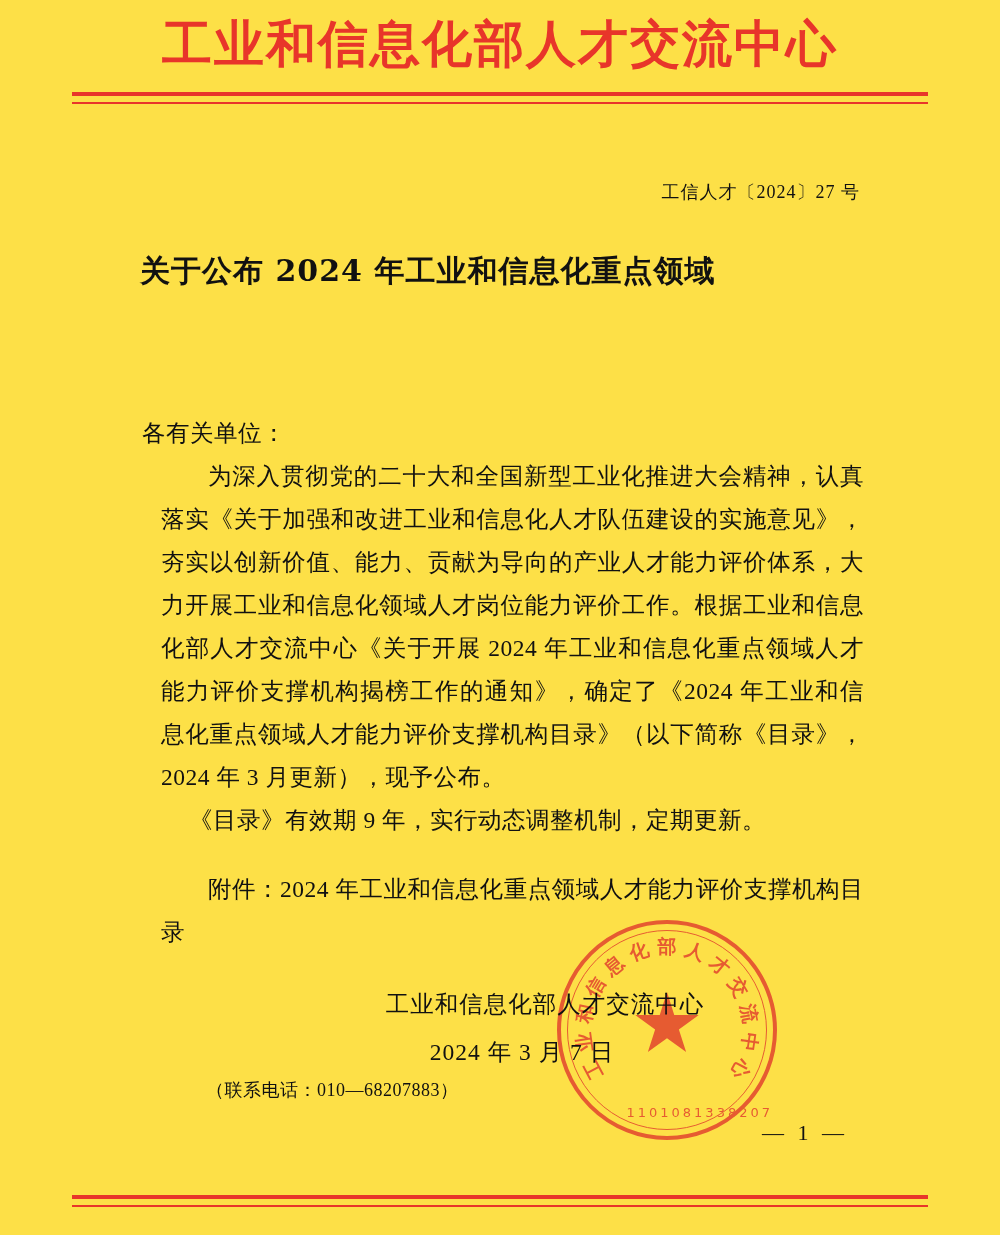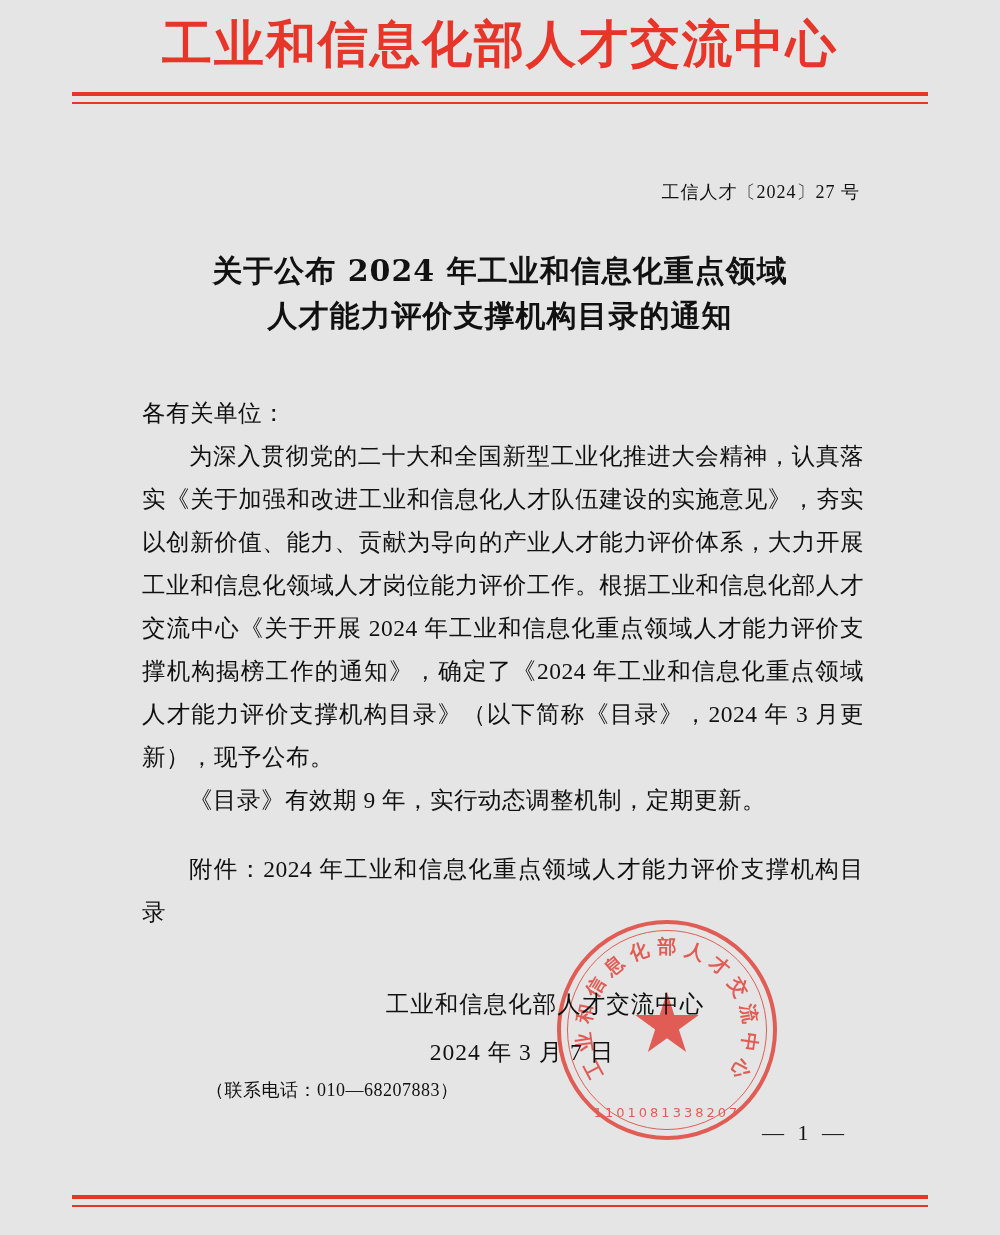--- a/index.html
+++ b/index.html
@@ -5,21 +5,21 @@
   html, body {
     margin: 0;
     padding: 0;
     background: #ffffff;
   }
   .page {
     position: relative;
     width: 1000px;
     height: 1235px;
     margin: 0 auto;
-    background: #e5e5e5;
+    background: #fde047;
     overflow: hidden;
     font-family: "Liberation Serif", "DejaVu Serif", serif;
     color: #111;
   }
 
   
   .letterhead {
     position: absolute;
     top: 16px;
     left: 0;
@@ -58,53 +58,53 @@
     font-size: 18px;
     letter-spacing: 1px;
   }
 
   
   .doc-title {
     position: absolute;
     top: 248px;
     left: 140px;
     right: 140px;
-    text-align: center;
     font-family: "DejaVu Serif", "Liberation Serif", serif;
     font-weight: bold;
     font-size: 30px;
     line-height: 1.5;
     letter-spacing: 1px;
   }
   .doc-title .line {
     display: block;
     white-space: nowrap;
   }
 
   
   .body-wrap {
     position: absolute;
-    top: 392px;
+    top: 412px;
     left: 142px;
     width: 722px;
     font-size: 23.5px;
     line-height: 43px;
     letter-spacing: 0.5px;
     text-align: justify;
   }
   .salutation {
     margin: 0 0 0 0;
   }
   .para {
     margin: 0;
     text-indent: 2em;
   }
   .para.justify {
     text-align: justify;
     text-align-last: left;
+    margin-left: 19px;
   }
   .spacer {
     height: 26px;
   }
 
   
   .signature {
     position: absolute;
     top: 980px;
     left: 0;
@@ -163,21 +163,21 @@
     font-weight: bold;
     color: #e0362c;
     text-align: center;
     transform-origin: bottom center;
   }
   .seal .seal-code {
     position: absolute;
     bottom: 16px;
     left: 0;
     width: 100%;
-    text-align: center;
+    text-align: right;
     font-family: "DejaVu Sans", sans-serif;
     font-size: 13px;
     letter-spacing: 3px;
     color: #e0362c;
   }
 
   
   .contact {
     position: absolute;
     top: 1078px;
@@ -221,21 +221,20 @@
   <div class="letterhead">
     <div class="letterhead-title">工业和信息化部人才交流中心</div>
   </div>
   <div class="rule-thick" style="top:92px;"></div>
   <div class="rule-thin" style="top:102px;"></div>
 
   <div class="doc-number">工信人才〔2024〕27 号</div>
 
   <div class="doc-title">
     <span class="line">关于公布 2024 年工业和信息化重点领域</span>
-    <span class="line">人才能力评价支撑机构目录的通知</span>
   </div>
 
   <div class="body-wrap">
     <p class="salutation">各有关单位：</p>
     <p class="para justify">为深入贯彻党的二十大和全国新型工业化推进大会精神，认真落实《关于加强和改进工业和信息化人才队伍建设的实施意见》，夯实以创新价值、能力、贡献为导向的产业人才能力评价体系，大力开展工业和信息化领域人才岗位能力评价工作。根据工业和信息化部人才交流中心《关于开展 2024 年工业和信息化重点领域人才能力评价支撑机构揭榜工作的通知》，确定了《2024 年工业和信息化重点领域人才能力评价支撑机构目录》（以下简称《目录》，2024 年 3 月更新），现予公布。</p>
     <p class="para">《目录》有效期 9 年，实行动态调整机制，定期更新。</p>
     <div class="spacer"></div>
     <p class="para justify">附件：2024 年工业和信息化重点领域人才能力评价支撑机构目录</p>
   </div>
 

